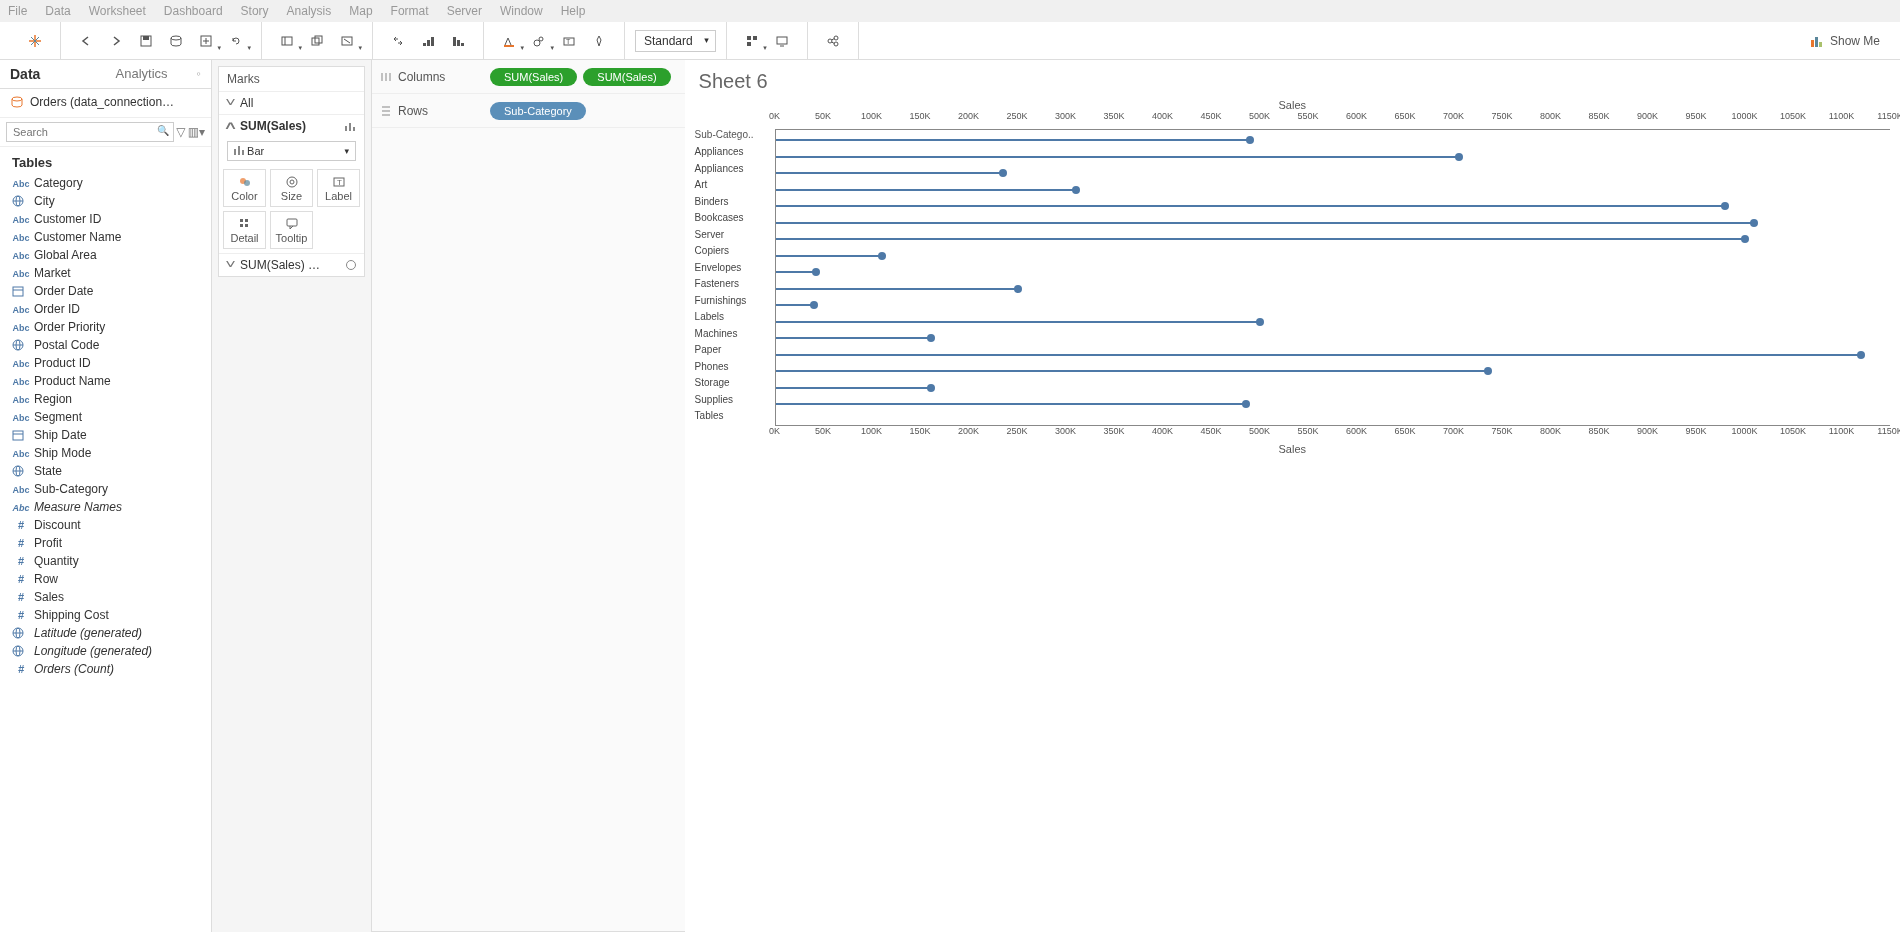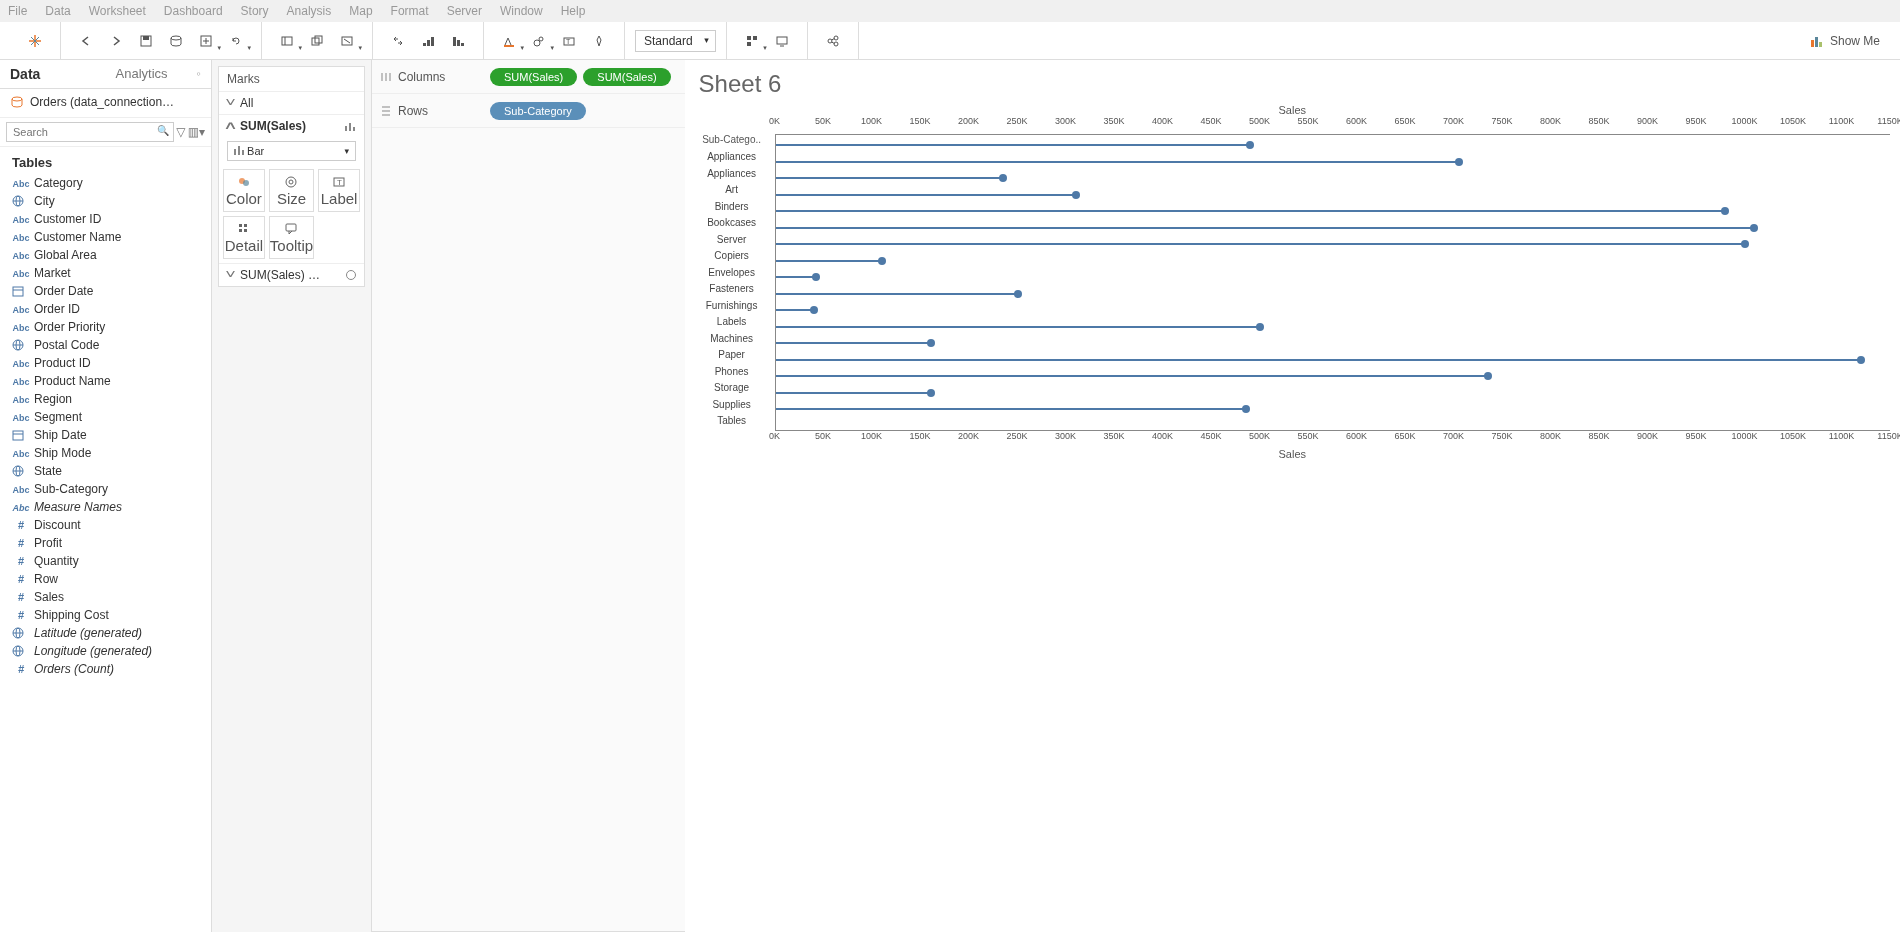--- a/index.html
+++ b/index.html
@@ -50,43 +50,43 @@
 .card-title { padding: 5px 8px; font-size: 12px; color: #555; }
 .marks-all { padding: 4px 8px; border-top: 1px solid #eee; display:flex; align-items:center; font-size:12px; }
 .marks-all::before { content: "˅"; margin-right:6px; color:#777; transform: scaleX(1.5); }
 .marks-sum { padding: 4px 8px; border-top: 1px solid #eee; display:flex; align-items:center; justify-content:space-between; font-size:12px; font-weight:600; }
 .marks-sum .exp::before { content: "˄"; margin-right:6px; color:#777; transform: scaleX(1.5); display:inline-block; }
 .mark-type-row { padding: 4px 8px; }
 .mark-type { border:1px solid #ccc; width:100%; padding:3px 6px; font-size:11px; background:#fff; display:flex; align-items:center; justify-content:space-between; }
 .mark-grid { display:grid; grid-template-columns: repeat(3,1fr); gap:4px; padding:4px; }
 .mark-cell { border:1px solid #ddd; text-align:center; padding:4px 0; cursor:pointer; }
 .mark-cell .mi { height:16px; display:flex; align-items:center; justify-content:center; color:#666; font-size:12px; }
-.mark-cell .ml { font-size:15px; color:#555; }
+.mark-cell .ml { font-size:11px; color:#555; }
 .marks-sum2 { padding: 4px 8px; border-top: 1px solid #eee; display:flex; align-items:center; justify-content:space-between; font-size:12px; }
 .marks-sum2 .exp2::before { content: "˅"; margin-right:6px; color:#777; transform: scaleX(1.5); display:inline-block; }
 .marks-sum2 .ring { width:10px; height:10px; border:1px solid #888; border-radius:50%; }
 .filters-body, .pages-body { height: 44px; }
 
 
 .shelves { background:#fafafa; border-bottom:1px solid #ddd; }
 .shelf { display:flex; align-items:center; height:34px; border-bottom:1px solid #eee; padding: 0 8px; }
 .shelf .lbl { width: 110px; display:flex; align-items:center; color:#555; font-size:12px; }
 .shelf .lbl svg { margin-right:6px; }
 .pill { border-radius: 12px; padding: 3px 14px; color:#fff; font-size:11px; margin-right:6px; cursor:grab; }
 .pill.green { background:#2ca02c; }
 .pill.blue { background:#5b8fb9; }
 
 
 .sheet { flex:1; display:flex; flex-direction:column; overflow:hidden; }
-.sheet-title { font-size:24px; color:#666; padding: 10px 14px 6px; }
+.sheet-title { font-size:20px; color:#666; padding: 10px 14px 6px; }
 .chart-area { flex:1; position:relative; padding: 0 10px 10px 10px; overflow:hidden; }
 .chart-inner { position:relative; width: 100%; height: 100%; }
 .axis-title-top, .axis-title-bot { text-align:center; font-size:11px; color:#555; }
 .chart-grid { display:grid; grid-template-columns: 80px 1fr; }
-.cat-col { font-size:10px; text-align:center; padding-right:6px; color:#444; display:flex; flex-direction:column; }
+.cat-col { font-size:10px; text-align:left; padding-right:6px; color:#444; display:flex; flex-direction:column; }
 .cat-header { font-size:10px; color:#555; padding-bottom:2px; margin-bottom:2px; white-space:nowrap; overflow:hidden; text-overflow:ellipsis; }
 .cat-row { height:16.5px; line-height:16.5px; }
 .plot { position:relative; border-left:1px solid #888; border-bottom:1px solid #888; }
 .plot.top { border-top:1px solid #888; border-bottom:none; }
 .ticks { position:relative; height:18px; }
 .tick { position:absolute; transform:translateX(-50%); font-size:9px; color:#555; }
 .bar-row { height:16.5px; position:relative; }
 .bar-line { position:absolute; top:50%; height:2px; background:#4e79a7; transform:translateY(-50%); left:0; }
 .bar-dot { position:absolute; top:50%; width:8px; height:8px; border-radius:50%; background:#4e79a7; transform:translate(-50%,-50%); }
 

